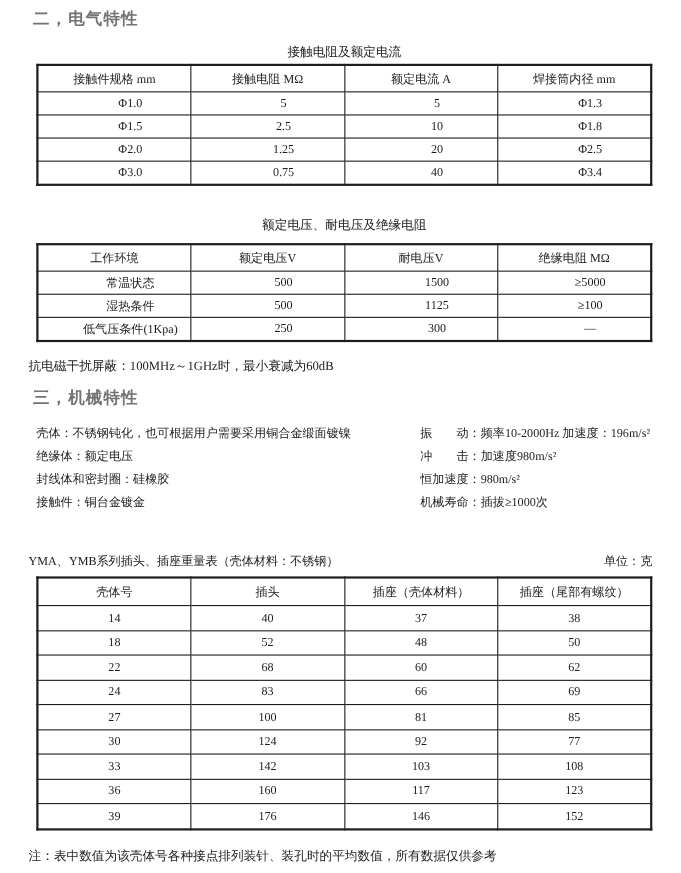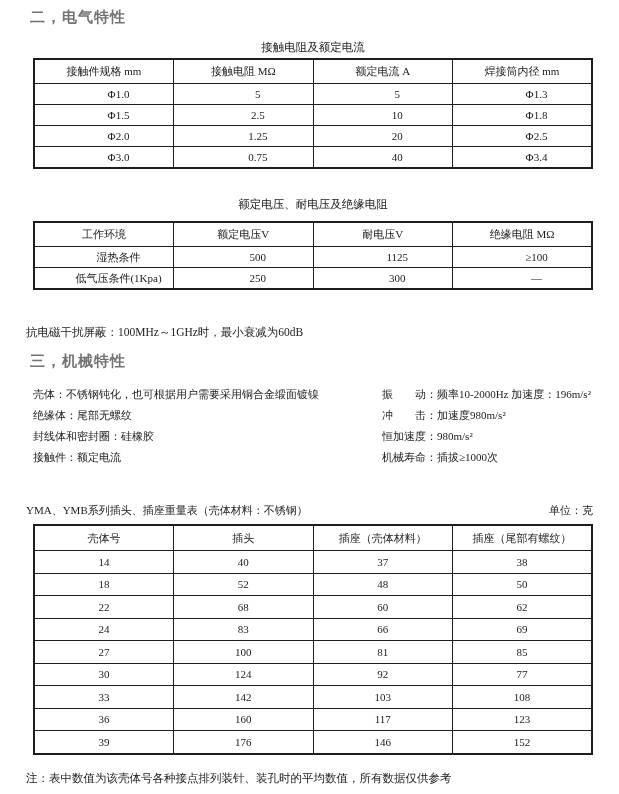--- a/index.html
+++ b/index.html
@@ -76,43 +76,49 @@
     <thead>
       <tr>
           <th>工作环境</th>
           <th>额定电压V</th>
           <th>耐电压V</th>
           <th>绝缘电阻 MΩ</th>
         </tr>
     </thead>
     <tbody>
         <tr>
+          <td>常温状态</td>
+          <td>500</td>
+          <td>1500</td>
+          <td>≥5000</td>
+        </tr>
+        <tr>
           <td>湿热条件</td>
           <td>500</td>
           <td>1125</td>
           <td>≥100</td>
         </tr>
         <tr>
           <td>低气压条件(1Kpa)</td>
           <td>250</td>
           <td>300</td>
           <td>—</td>
         </tr>
       </tbody>
   </table>
 
   <div class="note" style="left:26px;top:325px;">抗电磁干扰屏蔽：100MHz～1GHz时，最小衰减为60dB</div>
 
   <div class="heading" style="top:352px;">三，机械特性</div>
 
   <div class="mech" style="left:33px;top:385px;width:345px;">
       <div>壳体：不锈钢钝化，也可根据用户需要采用铜合金缎面镀镍</div>
-      <div>绝缘体：尾部无螺纹</div>
+      <div>绝缘体：额定电压</div>
       <div>封线体和密封圈：硅橡胶</div>
-      <div>接触件：额定电流</div>
+      <div>接触件：铜台金镀金</div>
     </div>
 
   <div class="mech" style="left:382px;top:385px;width:230px;">
       <div>振　　动：频率10-2000Hz  加速度：196m/s²</div>
       <div>冲　　击：加速度980m/s²</div>
       <div>恒加速度：980m/s²</div>
       <div>机械寿命：插拔≥1000次</div>
     </div>
 
   <div class="t3head" style="top:503px;">

